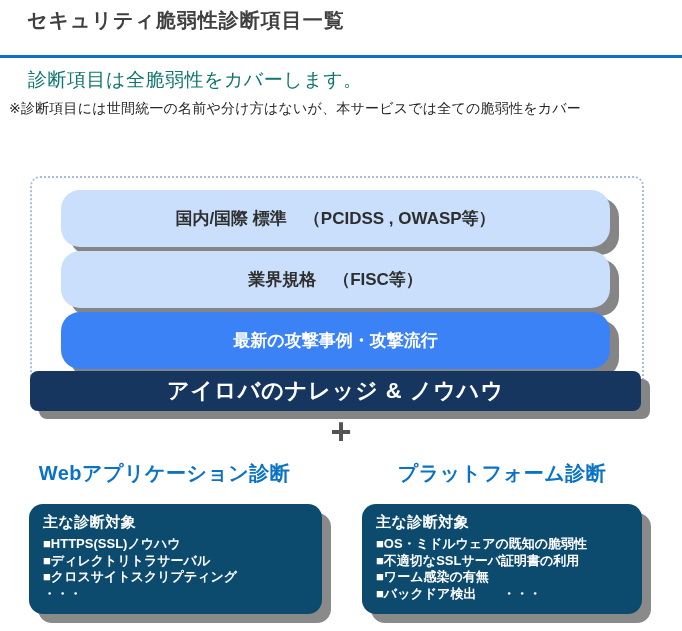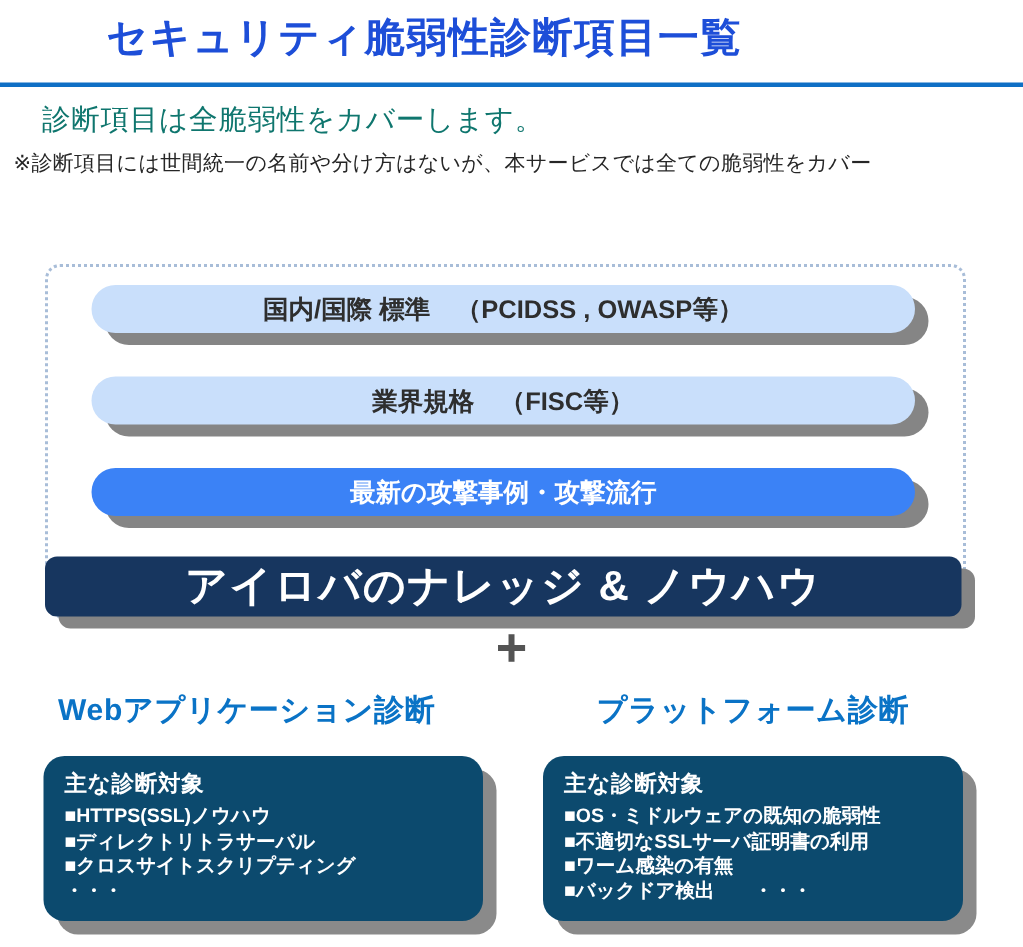--- a/index.html
+++ b/index.html
@@ -3,55 +3,55 @@
 <meta charset="utf-8">
 <style>
   html,body{margin:0;padding:0;}
   body{
     width:682px;height:631px;position:relative;overflow:hidden;
     background:#ffffff;
     font-family:"Liberation Sans","DejaVu Sans",sans-serif;
   }
   .page-title{
     position:absolute;left:27px;top:7px;
-    font-size:27px;font-weight:bold;color:#1d4ed8;letter-spacing:1px;margin-left:44px;
+    font-size:20px;font-weight:bold;color:#404040;letter-spacing:1px;
   }
   .title-rule{
     position:absolute;left:0;top:55px;width:682px;height:3px;background:#0f6fc5;
   }
   .subtitle{
     position:absolute;left:28px;top:67px;
     font-size:19px;color:#0f766e;letter-spacing:0.5px;
   }
   .note{
     position:absolute;left:9px;top:100px;
     font-size:14px;color:#262626;letter-spacing:0.2px;
   }
   .frame{
     position:absolute;left:30px;top:176px;width:610px;height:232px;
     border:2px dotted #a8bdd8;border-radius:10px;background:#ffffff;
   }
   .bar{
-    position:absolute;left:61px;width:549px;height:32px;
+    position:absolute;left:61px;width:549px;height:57px;
     border-radius:19px;
     display:flex;align-items:center;justify-content:center;
     font-size:17px;font-weight:bold;
     box-shadow:9px 8px 0 #858585;
     z-index:2;white-space:pre;
   }
   .bar-light{background:#c9dffb;color:#2e2e2e;}
   .bar-medium{background:#3b82f6;color:#ffffff;}
   .bar-1{top:190px;}
   .bar-2{top:251px;}
   .bar-3{top:312px;}
   .bar-dark{
     position:absolute;left:30px;top:371px;width:611px;height:40px;
     border-radius:8px;background:#17365f;color:#ffffff;
     display:flex;align-items:center;justify-content:center;
-    font-size:28px;font-weight:bold;letter-spacing:1px;
+    font-size:22px;font-weight:bold;letter-spacing:1px;
     box-shadow:9px 8px 0 #858585;z-index:2;white-space:pre;
   }
   .plus{
     position:absolute;left:0;top:414px;width:682px;
     text-align:center;font-size:36px;font-weight:bold;color:#545454;
     line-height:36px;z-index:3;
   }
   .col-heading{
     position:absolute;top:460px;
     font-size:20px;font-weight:bold;color:#0a73c6;

